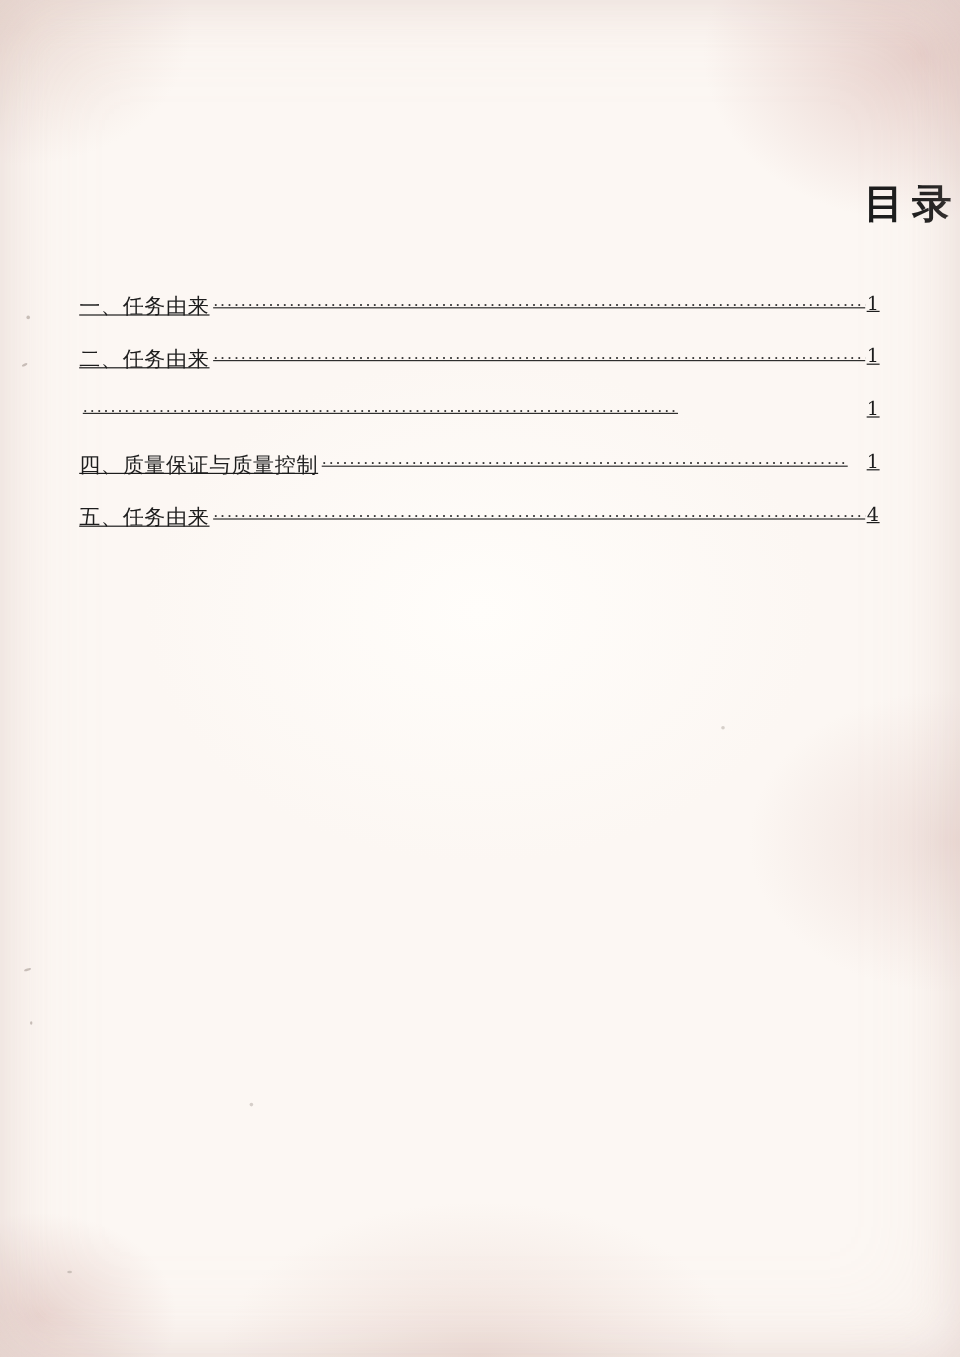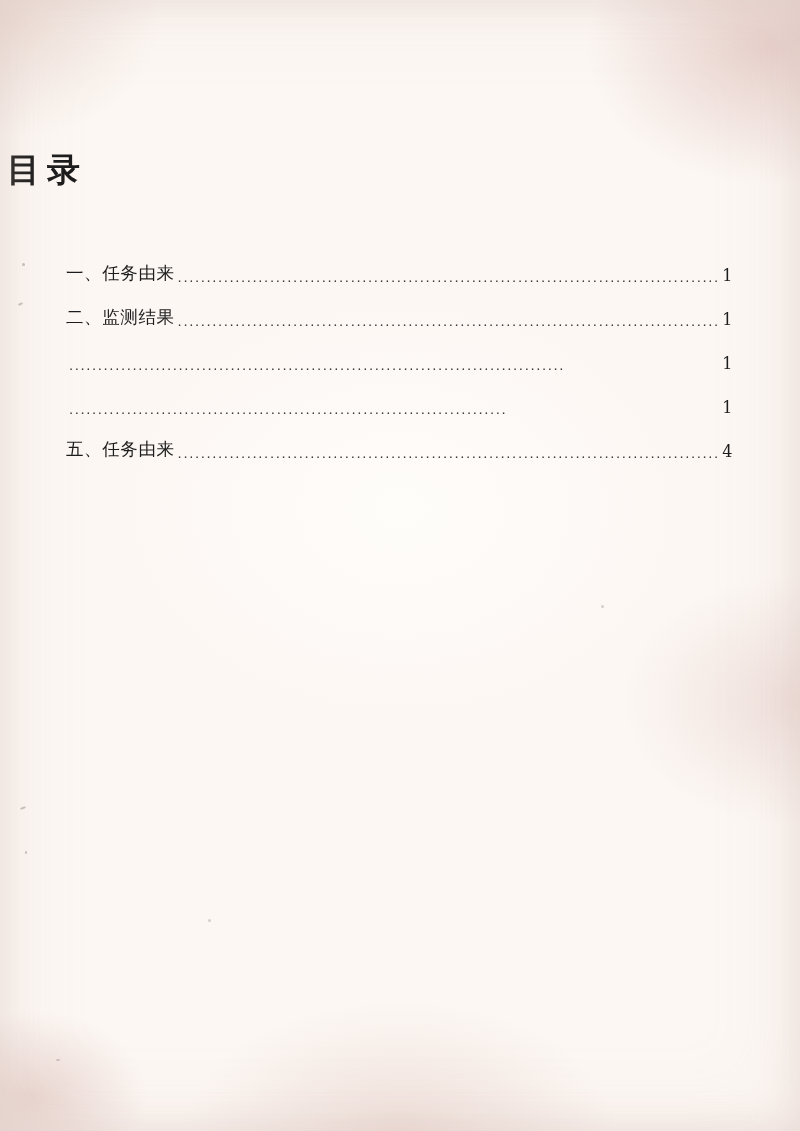--- a/index.html
+++ b/index.html
@@ -48,45 +48,46 @@
     width: 800px;
     height: 1131px;
   }
 
   
   .doc-title {
     position: absolute;
     top: 148px;
     left: 0;
     width: 800px;
-    text-align: left;
+    text-align: right;
     font-family: Liberation Serif, serif;
     font-size: 33px;
     font-weight: 700;
     letter-spacing: 7px;
     color: #1c1c1c;
     text-indent: 7px;
   }
 
   
   .toc {
     position: absolute;
     left: 66px;
     top: 243px;
     width: 667px;
   }
 
   .toc-entry {
     display: flex;
-    align-items: flex-end;
+    align-items: flex-start;
     height: 44px;
     font-size: 17.5px;
     color: #1d1d1d;
     letter-spacing: 0.6px;
     font-family: "Liberation Sans", sans-serif;
+    text-decoration: underline;
   }
 
   .toc-label {
     white-space: nowrap;
     padding-bottom: 2px;
   }
 
   .toc-dots {
     flex: 1 1 auto;
     overflow: hidden;
@@ -133,31 +134,32 @@
 
     <div class="toc">
 
       <div class="toc-entry">
         <span class="toc-label">一、任务由来</span>
         <span class="toc-dots">...................................................................................................</span>
         <span class="toc-page">1</span>
       </div>
 
       <div class="toc-entry">
-        <span class="toc-label">二、监测结果</span>
+        <span class="toc-label">二、任务由来</span>
         <span class="toc-dots">...................................................................................................</span>
         <span class="toc-page">1</span>
       </div>
 
       <div class="toc-entry">
         <span class="toc-dots">......................................................................................</span>
         <span class="toc-page">1</span>
       </div>
 
       <div class="toc-entry">
+        <span class="toc-label">四、质量保证与质量控制</span>
         <span class="toc-dots">............................................................................</span>
         <span class="toc-page">1</span>
       </div>
 
       <div class="toc-entry">
         <span class="toc-label">五、任务由来</span>
         <span class="toc-dots">...................................................................................................</span>
         <span class="toc-page">4</span>
       </div>
 

